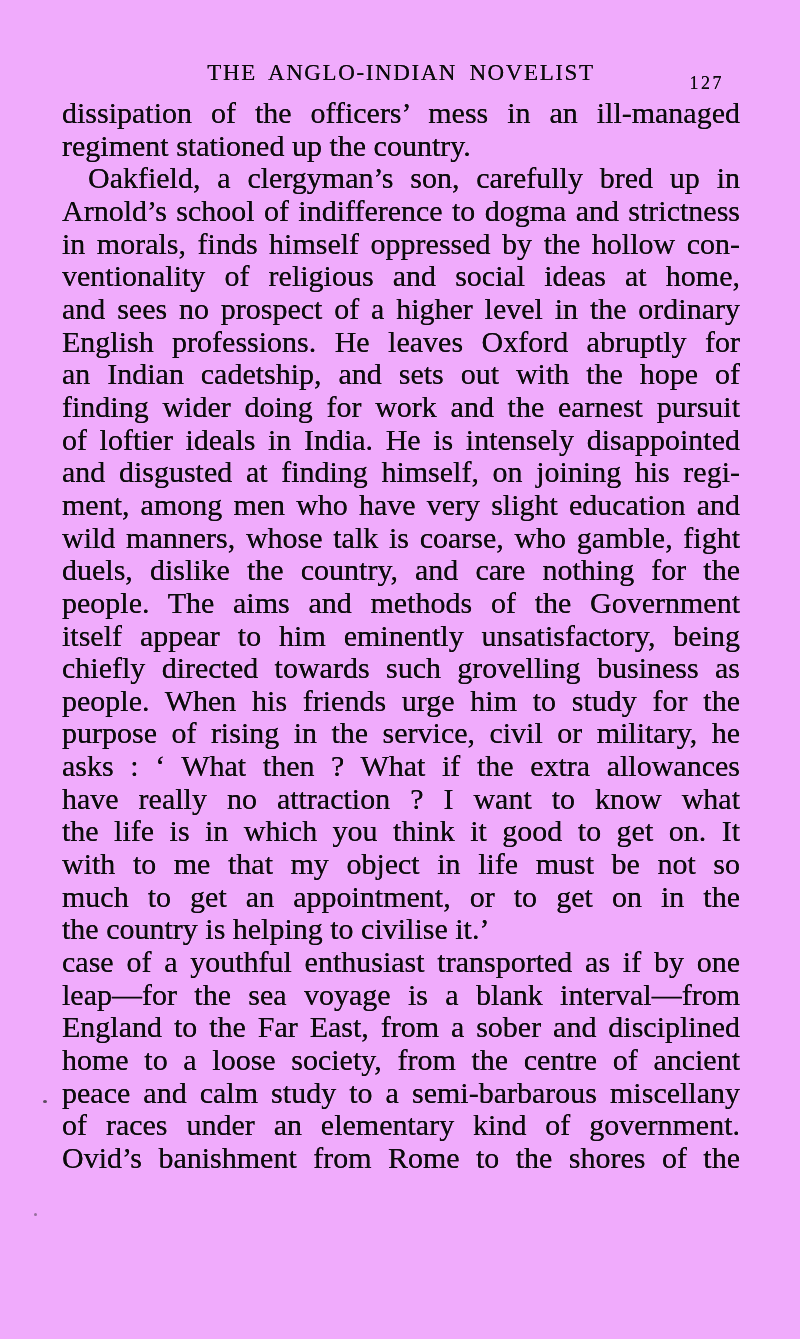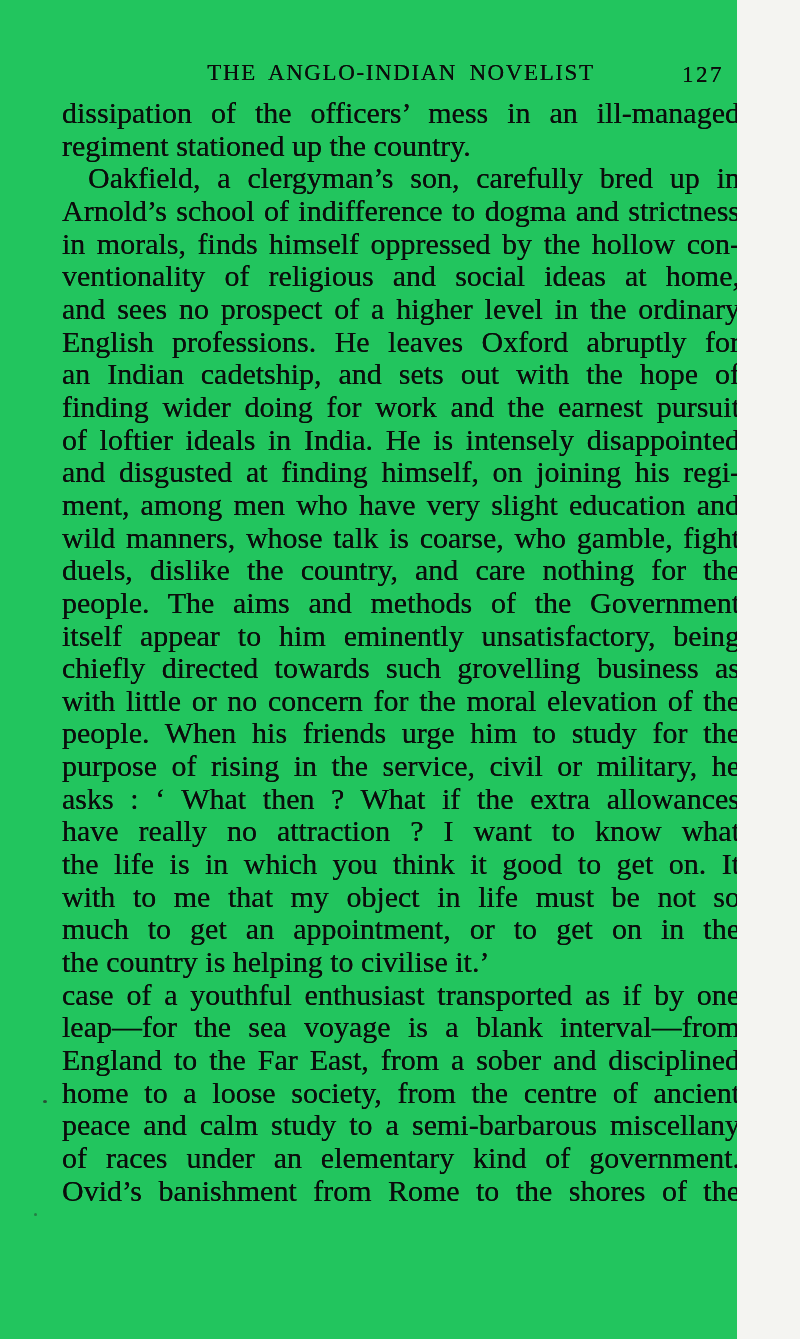--- a/index.html
+++ b/index.html
@@ -2,23 +2,23 @@
 <html><head>
 <meta charset="utf-8">
 <style>
   html, body {
     margin: 0;
     padding: 0;
     background: #f4f4f1;
   }
   .page {
     position: relative;
-    width: 737px;
+    width: 800px;
     height: 1339px;
-    background: #22c55e;
+    background: #f0abfc;
     overflow: hidden;
     font-family: "Liberation Serif", serif;
     color: #0c0c0c;
   }
   .running-header {
     position: absolute;
     top: 60px;
     left: 62px;
     width: 678px;
     height: 30px;
@@ -30,22 +30,22 @@
     top: 0;
     font-size: 23px;
     letter-spacing: 1.6px;
     word-spacing: 5px;
     white-space: nowrap;
     text-shadow: 0 0 0.5px rgba(0,0,0,0.85);
   }
   .page-number {
     position: absolute;
     right: 16px;
-    top: 2px;
-    font-size: 23px;
+    top: 13px;
+    font-size: 18px;
     letter-spacing: 2.5px;
     text-shadow: 0 0 0.5px rgba(0,0,0,0.85);
     text-align: center;
   }
   .text-block {
     position: absolute;
     top: 97px;
     left: 62px;
     width: 678px;
   }
@@ -94,21 +94,20 @@
         <div class="line">an Indian cadetship, and sets out with the hope of</div>
         <div class="line">finding wider doing for work and the earnest pursuit</div>
         <div class="line">of loftier ideals in India.  He is intensely disappointed</div>
         <div class="line">and disgusted at finding himself, on joining his regi-</div>
         <div class="line">ment, among men who have very slight education and</div>
         <div class="line">wild manners, whose talk is coarse, who gamble, fight</div>
         <div class="line">duels, dislike the country, and care nothing for the</div>
         <div class="line">people.  The aims and methods of the Government</div>
         <div class="line">itself appear to him eminently unsatisfactory, being</div>
         <div class="line">chiefly directed towards such grovelling business as</div>
-        <div class="line">with little or no concern for the moral elevation of the</div>
         <div class="line">people.  When his friends urge him to study for the</div>
         <div class="line">purpose of rising in the service, civil or military, he</div>
         <div class="line">asks : ‘ What then ?  What if the extra allowances</div>
         <div class="line">have really no attraction ?  I want to know what</div>
         <div class="line">the life is in which you think it good to get on.  It</div>
         <div class="line">with to me that my object in life must be not so</div>
         <div class="line">much to get an appointment, or to get on in the</div>
         <div class="line endline">the country is helping to civilise it.’</div>
       </div>
       <div class="paragraph">

